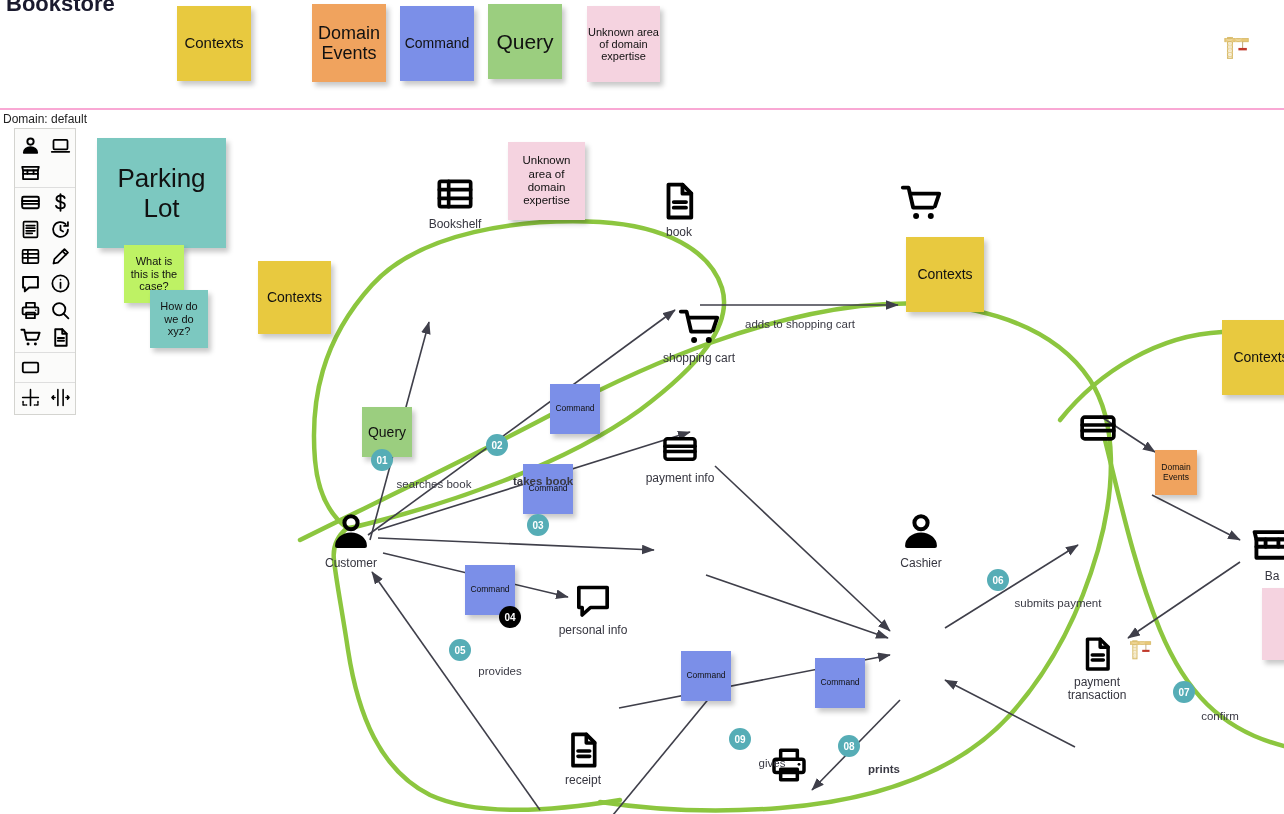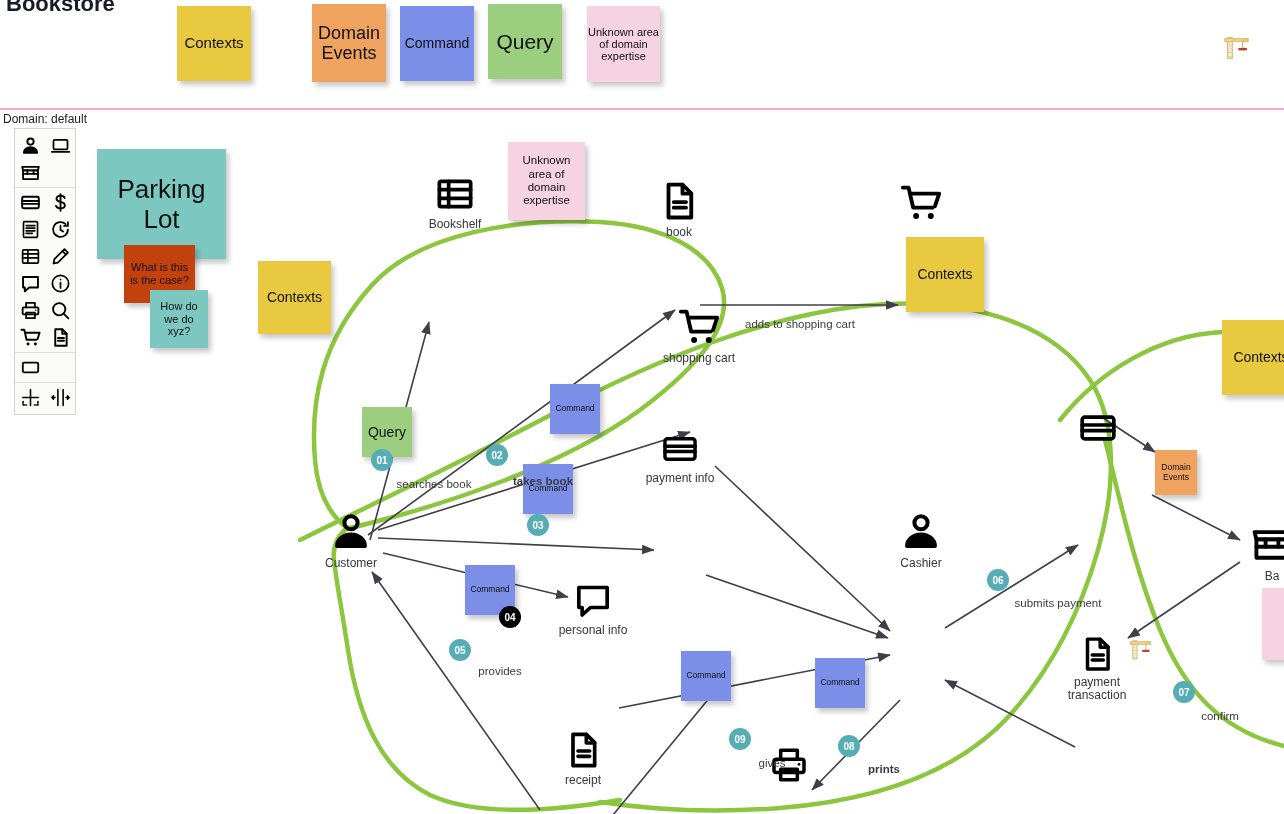--- a/index.html
+++ b/index.html
@@ -319,24 +319,24 @@
               <svg width="21" height="21" viewBox="0 0 24 24" fill="none" stroke="currentColor" stroke-width="1.8" stroke-linecap="round" stroke-linejoin="round">
                 <path d="M9 3v18M15 3v18"></path>
                 <path d="M3.2 12h2.6M18.2 12h2.6"></path>
                 <path d="M4 10.2L2.2 12 4 13.8M20 10.2L21.8 12 20 13.8" fill="currentColor"></path>
               </svg>
             </div>
           </div>
         </div>
       </div>
     <div id="notes-holder">
-        <div class="note" style="left: 97px; top: 28px; width: 129px; height: 110px; background: rgb(124, 200, 192); font-size: 26px; margin-top: 11px;">
+        <div class="note" style="left: 97px; top: 28px; width: 129px; height: 110px; background: rgb(124, 200, 192); font-size: 26px;">
           <span style="padding: 0px 3px;">Parking Lot</span>
         </div>
-        <div class="note" style="left: 124px; top: 135px; width: 71px; height: 58px; background: #c2410c; font-size: 11px; justify-content: center;">
+        <div class="note" style="left: 124px; top: 135px; width: 60px; height: 58px; background: #bef264; font-size: 11px; justify-content: center;">
           <span style="padding: 0px 3px;">What is this is the case?</span>
         </div>
         <div class="note" style="left: 150px; top: 180px; width: 58px; height: 58px; background: rgb(124, 200, 192); font-size: 11px;">
           <span style="padding: 0px 3px;">How do we do xyz?</span>
         </div>
         <div class="note" style="left: 258px; top: 151px; width: 73px; height: 73px; background: rgb(232, 201, 63); font-size: 14px;">
           <span style="padding: 0px 3px;">Contexts</span>
         </div>
         <div class="note" style="left: 508px; top: 32px; width: 77px; height: 78px; background: rgb(245, 211, 224); font-size: 11.5px;">
           <span style="padding: 0px 3px;">Unknown area of domain expertise</span>
@@ -475,21 +475,21 @@
               <path d="M8.5 9.5v4"></path>
               <path d="M15.5 9.5v4"></path>
             </svg></span>
           <span class="cap" style="top: 44px;">Ba</span>
         </div>
       </div>
     <div id="edges-holder">
         <div class="edge-label" style="left: 434px; top: 374px;">searches book</div>
         <div class="badge" style="left: 382px; top: 350px; background: rgb(86, 173, 182);">01</div>
         <div class="edge-label" style="left: 543px; top: 371px; font-weight: bold;">takes book</div>
-        <div class="badge" style="left: 497px; top: 345px; background: rgb(86, 173, 182);">02</div>
+        <div class="badge" style="left: 497px; top: 335px; background: rgb(86, 173, 182);">02</div>
         <div class="edge-label" style="left: 800px; top: 214px;">adds to shopping cart</div>
         <div class="badge" style="left: 538px; top: 415px; background: rgb(86, 173, 182);">03</div>
         <div class="badge" style="left: 510px; top: 507px; background: #000000;">04</div>
         <div class="edge-label" style="left: 500px; top: 561px;">provides</div>
         <div class="badge" style="left: 460px; top: 540px; background: rgb(86, 173, 182);">05</div>
         <div class="edge-label" style="left: 1058px; top: 493px;">submits payment</div>
         <div class="badge" style="left: 998px; top: 470px; background: rgb(86, 173, 182);">06</div>
         <div class="edge-label" style="left: 1220px; top: 606px;">confirm</div>
         <div class="badge" style="left: 1184px; top: 582px; background: rgb(86, 173, 182);">07</div>
         <div class="edge-label" style="left: 884px; top: 659px; font-weight: bold;">prints</div>

